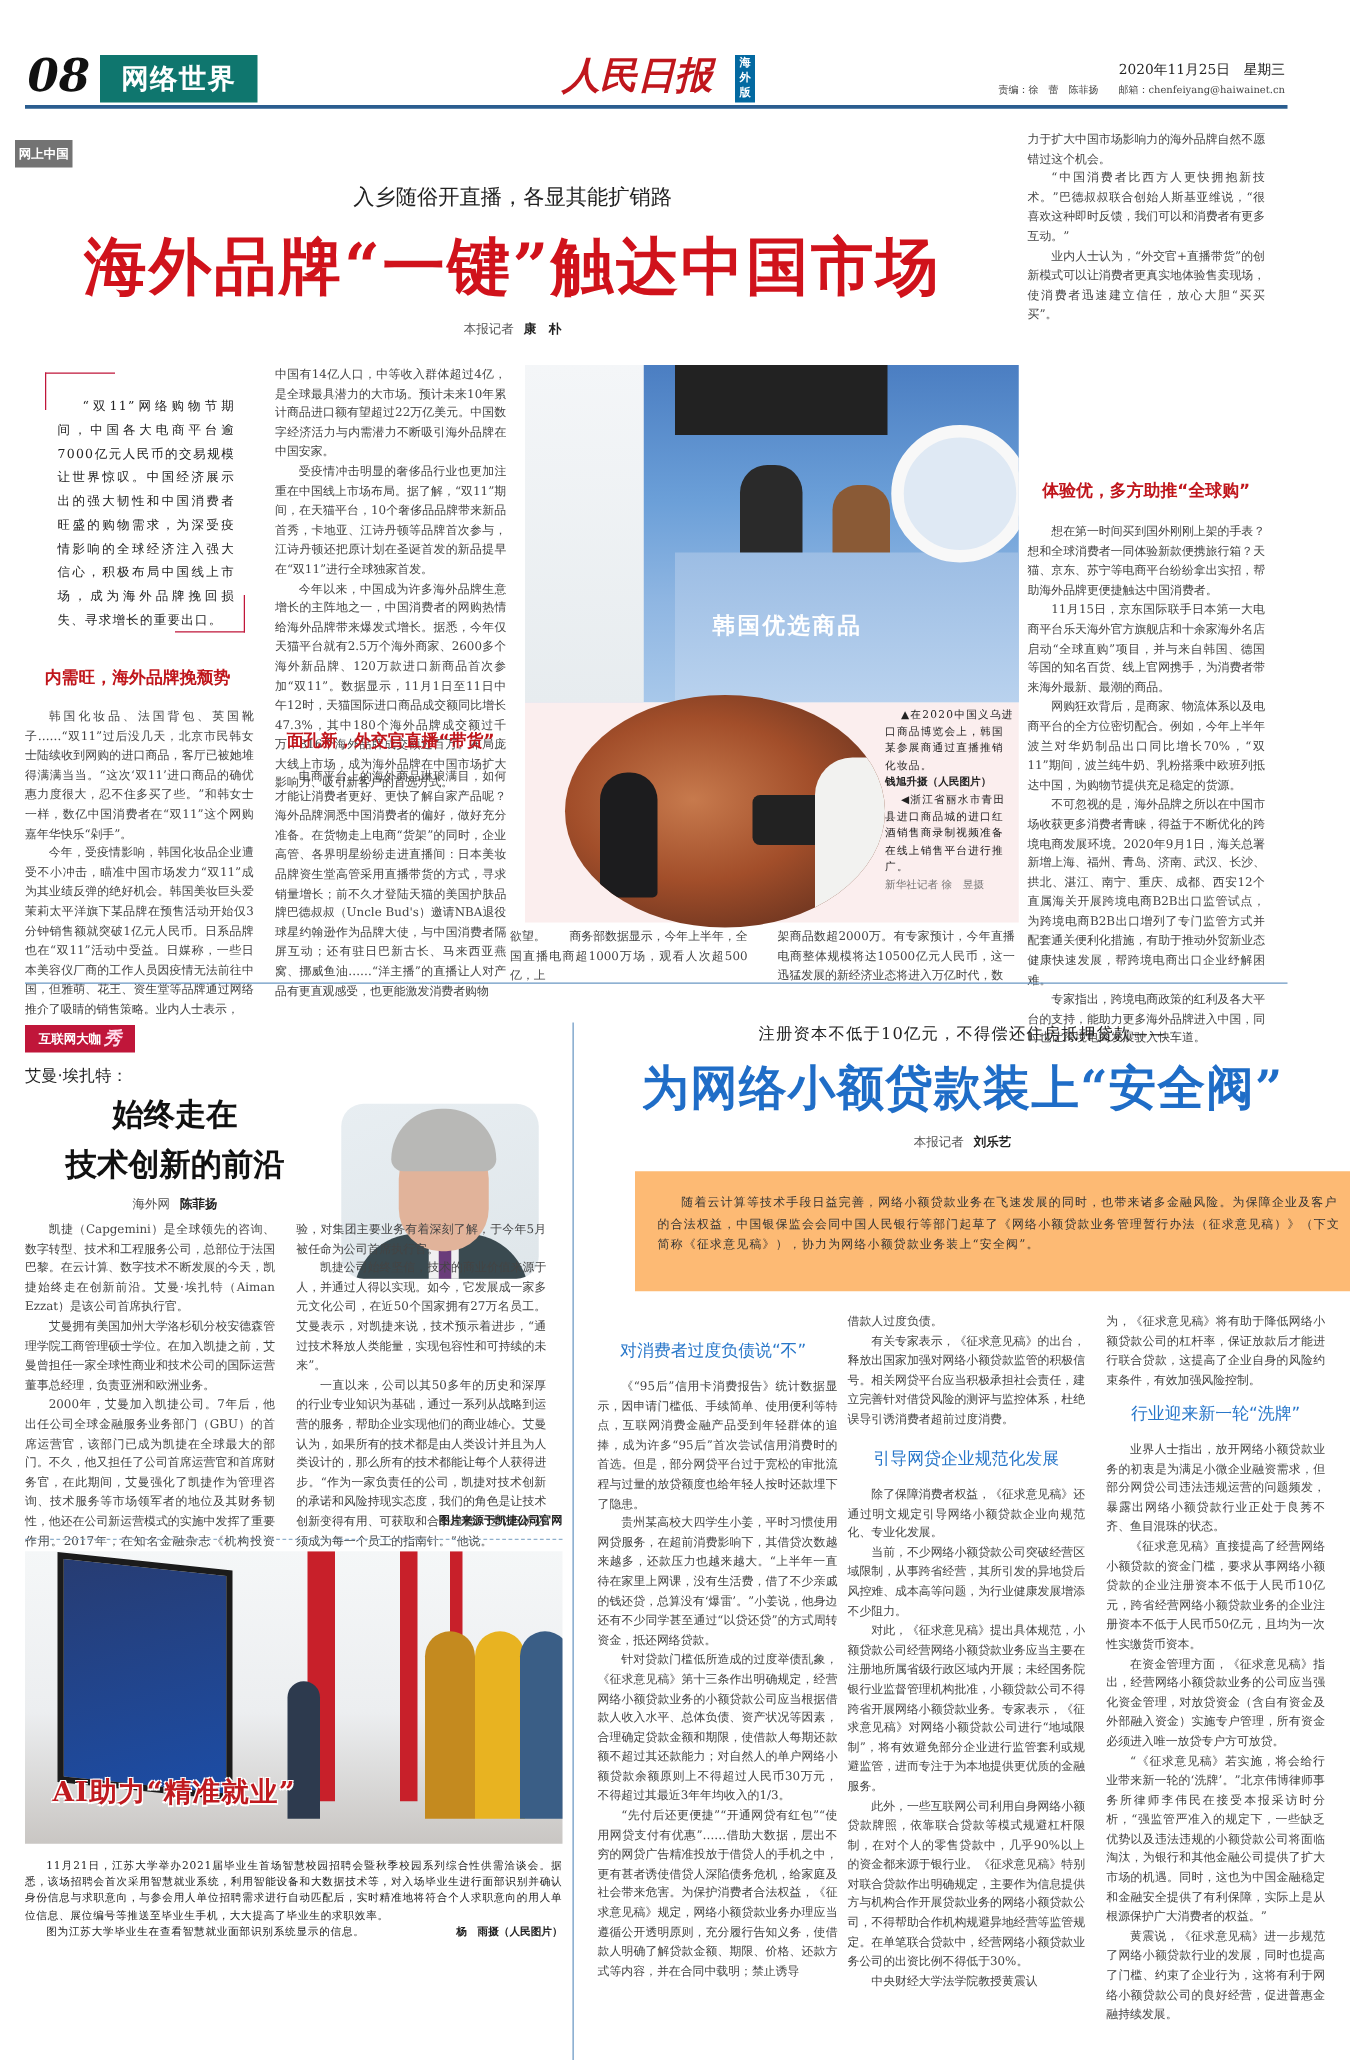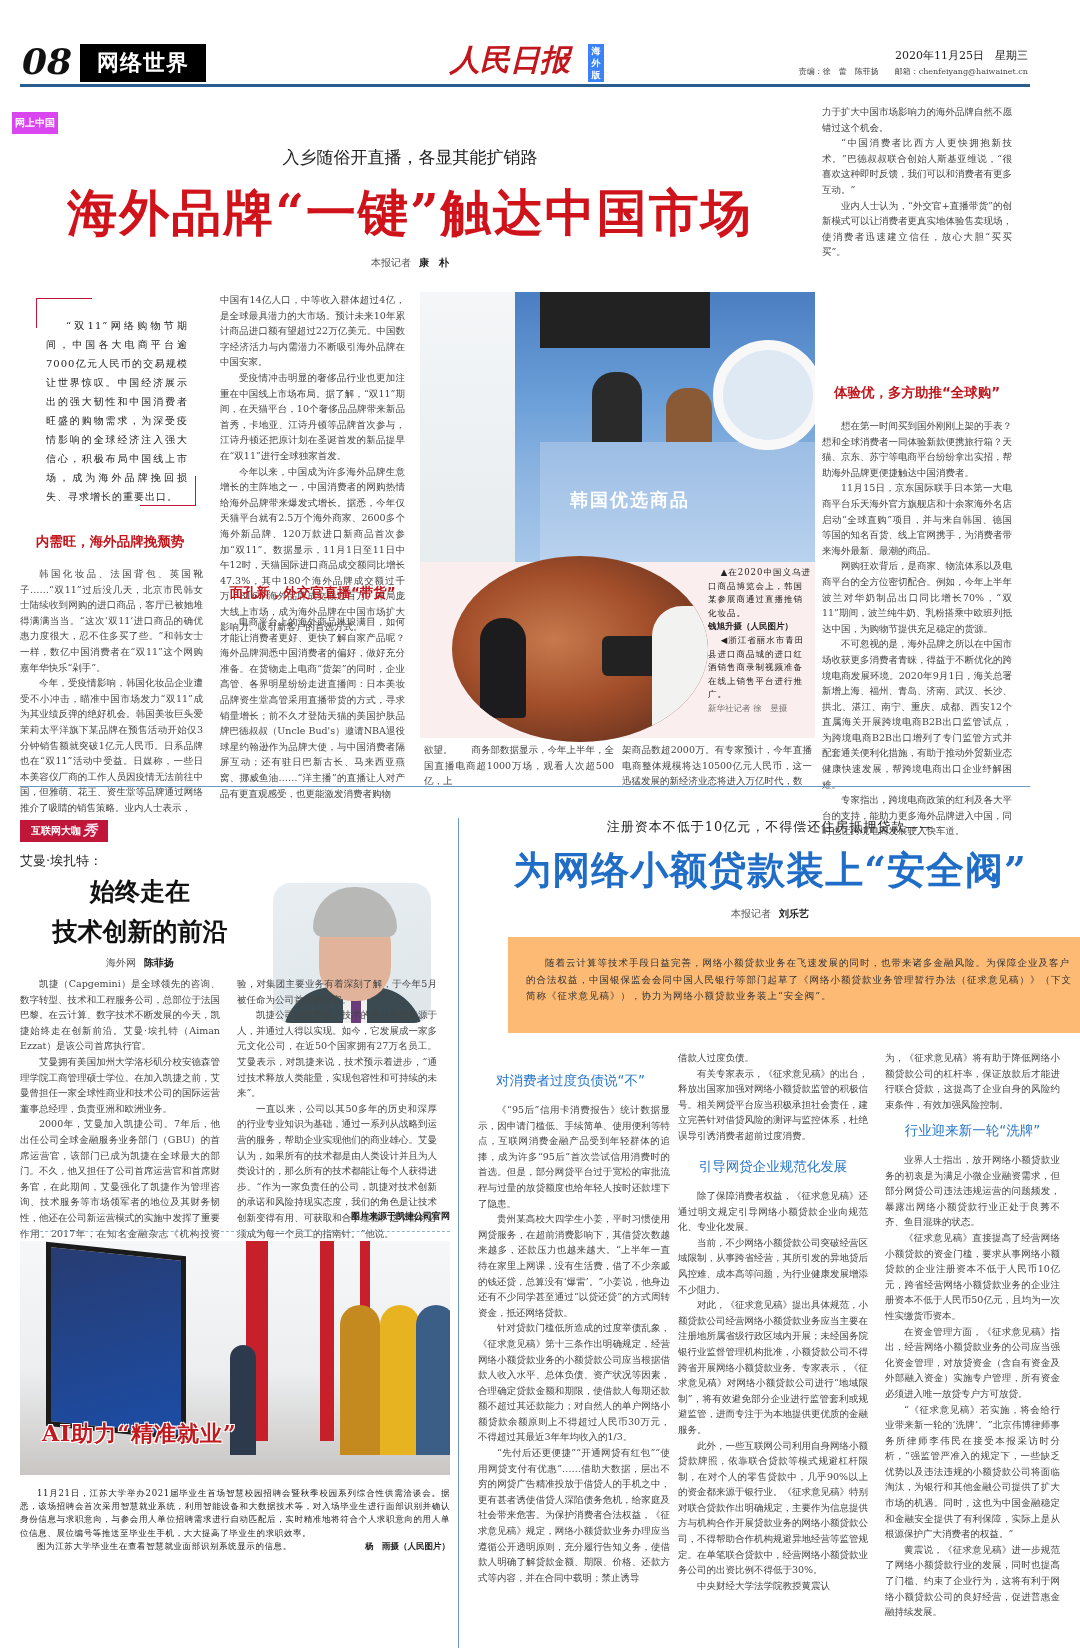--- a/index.html
+++ b/index.html
@@ -1,27 +1,27 @@
 <!DOCTYPE html>
 <html><head>
 <meta charset="utf-8">
 <style>
   * { box-sizing: border-box; margin: 0; padding: 0; }
   body { width: 1080px; height: 1652px; background: #fff; font-family: "DejaVu Serif", serif; color: #333; position: relative; overflow: hidden; }
   .abs { position: absolute; }
   .txt { font-size: 9.5px; line-height: 15.6px; color: #444; text-align: justify; font-family: "DejaVu Serif", serif; }
   .txt p { text-indent: 2em; }
   .pagenum { left: 22px; top: 40px; font-family: "DejaVu Serif", serif; font-style: italic; font-weight: bold; font-size: 36px; color: #111; }
-  .section-tag { left: 80px; top: 44px; width: 126px; height: 38px; background: #000000; color: #fff; font-size: 22px; font-weight: bold; display: flex; align-items: center; justify-content: center; font-family: "DejaVu Sans", sans-serif; letter-spacing: 1px; }
+  .section-tag { left: 80px; top: 44px; width: 126px; height: 38px; background: #0f766e; color: #fff; font-size: 22px; font-weight: bold; display: flex; align-items: center; justify-content: center; font-family: "DejaVu Sans", sans-serif; letter-spacing: 1px; }
   .masthead { left: 450px; top: 40px; color: #c0161c; font-size: 30px; font-style: italic; font-weight: bold; font-family: "DejaVu Serif", serif; }
-  .masthead-badge { left: 588px; top: 44px; width: 16px; height: 38px; background: #3b82f6; color: #fff; font-size: 9px; line-height: 12px; text-align: center; font-family: "DejaVu Sans", sans-serif; font-weight: bold; padding-top: 1px; }
+  .masthead-badge { left: 588px; top: 44px; width: 16px; height: 38px; background: #0369a1; color: #fff; font-size: 9px; line-height: 12px; text-align: center; font-family: "DejaVu Sans", sans-serif; font-weight: bold; padding-top: 1px; }
   .date { right: 52px; top: 48px; font-size: 11px; color: #222; }
   .editors { right: 52px; top: 66px; font-size: 8px; color: #444; }
   .header-rule { left: 20px; top: 84px; width: 1010px; height: 3px; background: #2a5d8f; }
-  .red-tag { left: 12px; top: 112px; width: 46px; height: 22px; background: #d946ef; color: #fff; font-size: 10px; display: flex; align-items: center; justify-content: center; font-family: "DejaVu Sans", sans-serif; font-weight: bold; }
+  .red-tag { left: 12px; top: 112px; width: 46px; height: 22px; background: #737373; color: #fff; font-size: 10px; display: flex; align-items: center; justify-content: center; font-family: "DejaVu Sans", sans-serif; font-weight: bold; }
   .kicker1 { left: 0; width: 820px; top: 146px; text-align: center; font-size: 17px; color: #222; font-family: "DejaVu Sans", sans-serif; }
   .headline1 { left: 0; width: 820px; top: 180px; text-align: center; font-size: 50px; color: #d0121b; font-weight: bold; letter-spacing: 2px; font-family: "DejaVu Serif", serif; }
   .byline1 { left: 0; width: 820px; top: 256px; text-align: center; font-size: 10px; color: #555; font-family: Liberation Sans, sans-serif; }
   .byline1 b { color: #222; margin-left: 8px; }
   .pullquote { left: 36px; top: 298px; width: 160px; height: 208px; }
   .pq-corner-tl { position: absolute; left: 0; top: 0; width: 56px; height: 30px; border-left: 1px solid #c0163a; border-top: 1px solid #c0163a; }
   .pq-corner-br { position: absolute; right: 0; bottom: 0; width: 56px; height: 30px; border-right: 1px solid #c0163a; border-bottom: 1px solid #c0163a; }
   .pq-text { position: absolute; left: 10px; top: 18px; width: 142px; font-size: 10px; line-height: 19px; color: #222; text-indent: 2em; letter-spacing: 1px; text-align: justify; }
   .subhead-red { color: #c0161c; font-size: 13.5px; font-weight: bold; text-align: center; font-family: "DejaVu Sans", sans-serif; }
   .subhead-blue { color: #2776c9; font-size: 13.5px; text-align: center; font-family: "DejaVu Sans", sans-serif; }
@@ -124,21 +124,21 @@
   <div class="camera"></div>
   <div class="man"></div>
 </div>
 <div class="abs caption1">
   <div style="text-indent:1.5em;">▲在2020中国义乌进口商品博览会上，韩国某参展商通过直播推销化妆品。</div>
   <div class="credit">钱旭升摄（人民图片）</div>
   <div style="text-indent:1.5em;">◀浙江省丽水市青田县进口商品城的进口红酒销售商录制视频准备在线上销售平台进行推广。</div>
   <div class="credit2">新华社记者 徐　昱摄</div>
 </div>
 
-<div class="abs txt" style="left:424px;top:742px;width:190px;">欲望。　　商务部数据显示，今年上半年，全国直播电商超1000万场，观看人次超500亿，上</div>
+<div class="abs txt" style="left:408px;top:742px;width:190px;">欲望。　　商务部数据显示，今年上半年，全国直播电商超1000万场，观看人次超500亿，上</div>
 <div class="abs txt" style="left:622px;top:742px;width:190px;">架商品数超2000万。有专家预计，今年直播电商整体规模将达10500亿元人民币，这一迅猛发展的新经济业态将进入万亿时代，数</div>
 
 <div class="abs txt" style="left:822px;top:104px;width:190px;">
   <p style="text-indent:0">力于扩大中国市场影响力的海外品牌自然不愿错过这个机会。</p>
   <p>“中国消费者比西方人更快拥抱新技术。”巴德叔叔联合创始人斯基亚维说，“很喜欢这种即时反馈，我们可以和消费者有更多互动。”</p>
   <p>业内人士认为，“外交官+直播带货”的创新模式可以让消费者更真实地体验售卖现场，使消费者迅速建立信任，放心大胆“买买买”。</p>
 </div>
 <div class="abs subhead-red" style="left:822px;top:384px;width:190px;">体验优，多方助推“全球购”</div>
 <div class="abs txt" style="left:822px;top:418px;width:190px;">
   <p>想在第一时间买到国外刚刚上架的手表？想和全球消费者一同体验新款便携旅行箱？天猫、京东、苏宁等电商平台纷纷拿出实招，帮助海外品牌更便捷触达中国消费者。</p>

